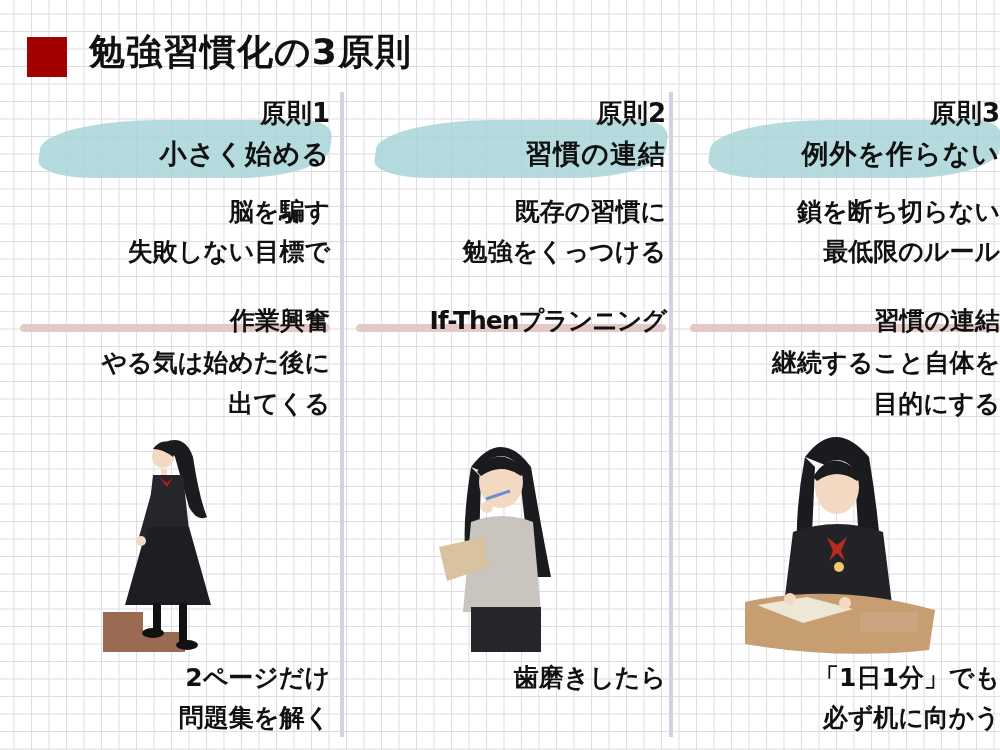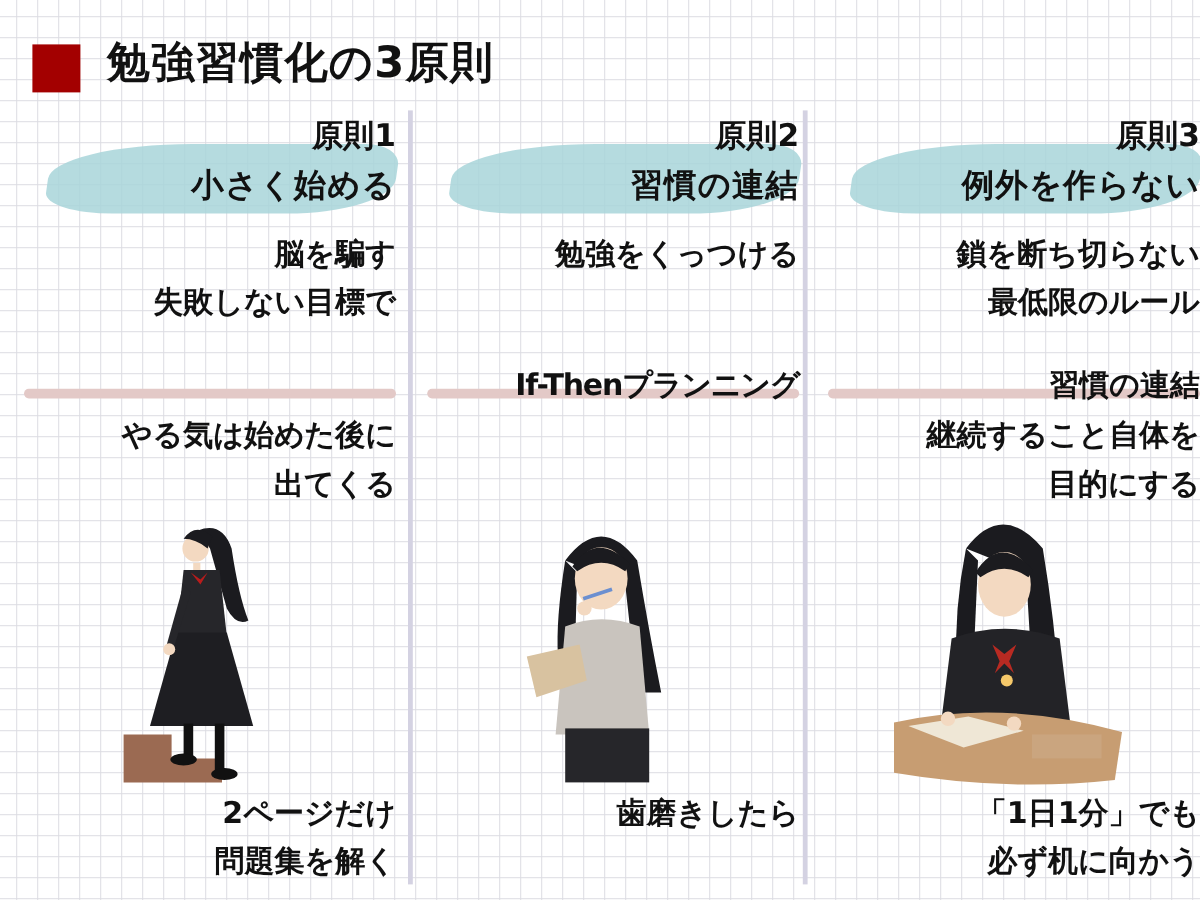--- a/index.html
+++ b/index.html
@@ -81,20 +81,21 @@
 
 <div class="col" style="left:0px">
   <div class="brush"></div>
   <div class="principle-num">原則1</div>
   <div class="principle-name">小さく始める</div>
   <div class="principle-desc">
     <div>脳を騙す</div>
     <div>失敗しない目標で</div>
   </div>
   <div class="underline"></div>
+  <div class="concept-name">作業興奮</div>
   <div class="concept-desc">
     <div>やる気は始めた後に</div>
     <div>出てくる</div>
   </div>
   <svg class="illust" viewBox="0 0 200 230">
     <path d="M38 185 H78 V205 H120 V225 H38 Z" fill="#9b6a52"></path>
     <path d="M100 15 q20 -8 28 15 q6 40 14 60 q-10 5 -18 -10 L110 30 Z" fill="#1b1b1f"></path>
     <circle cx="98" cy="30" r="11" fill="#f3d9c1"></circle>
     <path d="M88 22 q10 -14 24 -2 l-4 10 q-10 -8 -20 -8 Z" fill="#1b1b1f"></path>
     <rect x="96" y="42" width="6" height="6" fill="#f3d9c1"></rect>
@@ -112,20 +113,21 @@
     <div>2ページだけ</div>
     <div>問題集を解く</div>
   </div>
 </div>
 
 <div class="col" style="left:336px">
   <div class="brush"></div>
   <div class="principle-num">原則2</div>
   <div class="principle-name">習慣の連結</div>
   <div class="principle-desc">
+    <div>既存の習慣に</div>
     <div>勉強をくっつける</div>
   </div>
   <div class="underline"></div>
   <div class="concept-name" style="letter-spacing:-1px">If-Thenプランニング</div>
   <svg class="illust" viewBox="0 0 200 230">
     <path d="M70 40 q30 -40 60 0 q10 60 20 110 l-20 0 l-10 -90 Z" fill="#1b1b1f"></path>
     <path d="M70 40 q-8 50 -6 80 l14 0 l2 -70 Z" fill="#1b1b1f"></path>
     <ellipse cx="100" cy="55" rx="22" ry="26" fill="#f3d9c1"></ellipse>
     <path d="M76 45 q20 -30 48 -2 l-4 6 q-20 -14 -40 0 Z" fill="#1b1b1f"></path>
     <path d="M70 95 q30 -12 62 0 l8 90 h-78 Z" fill="#c9c4be"></path>

